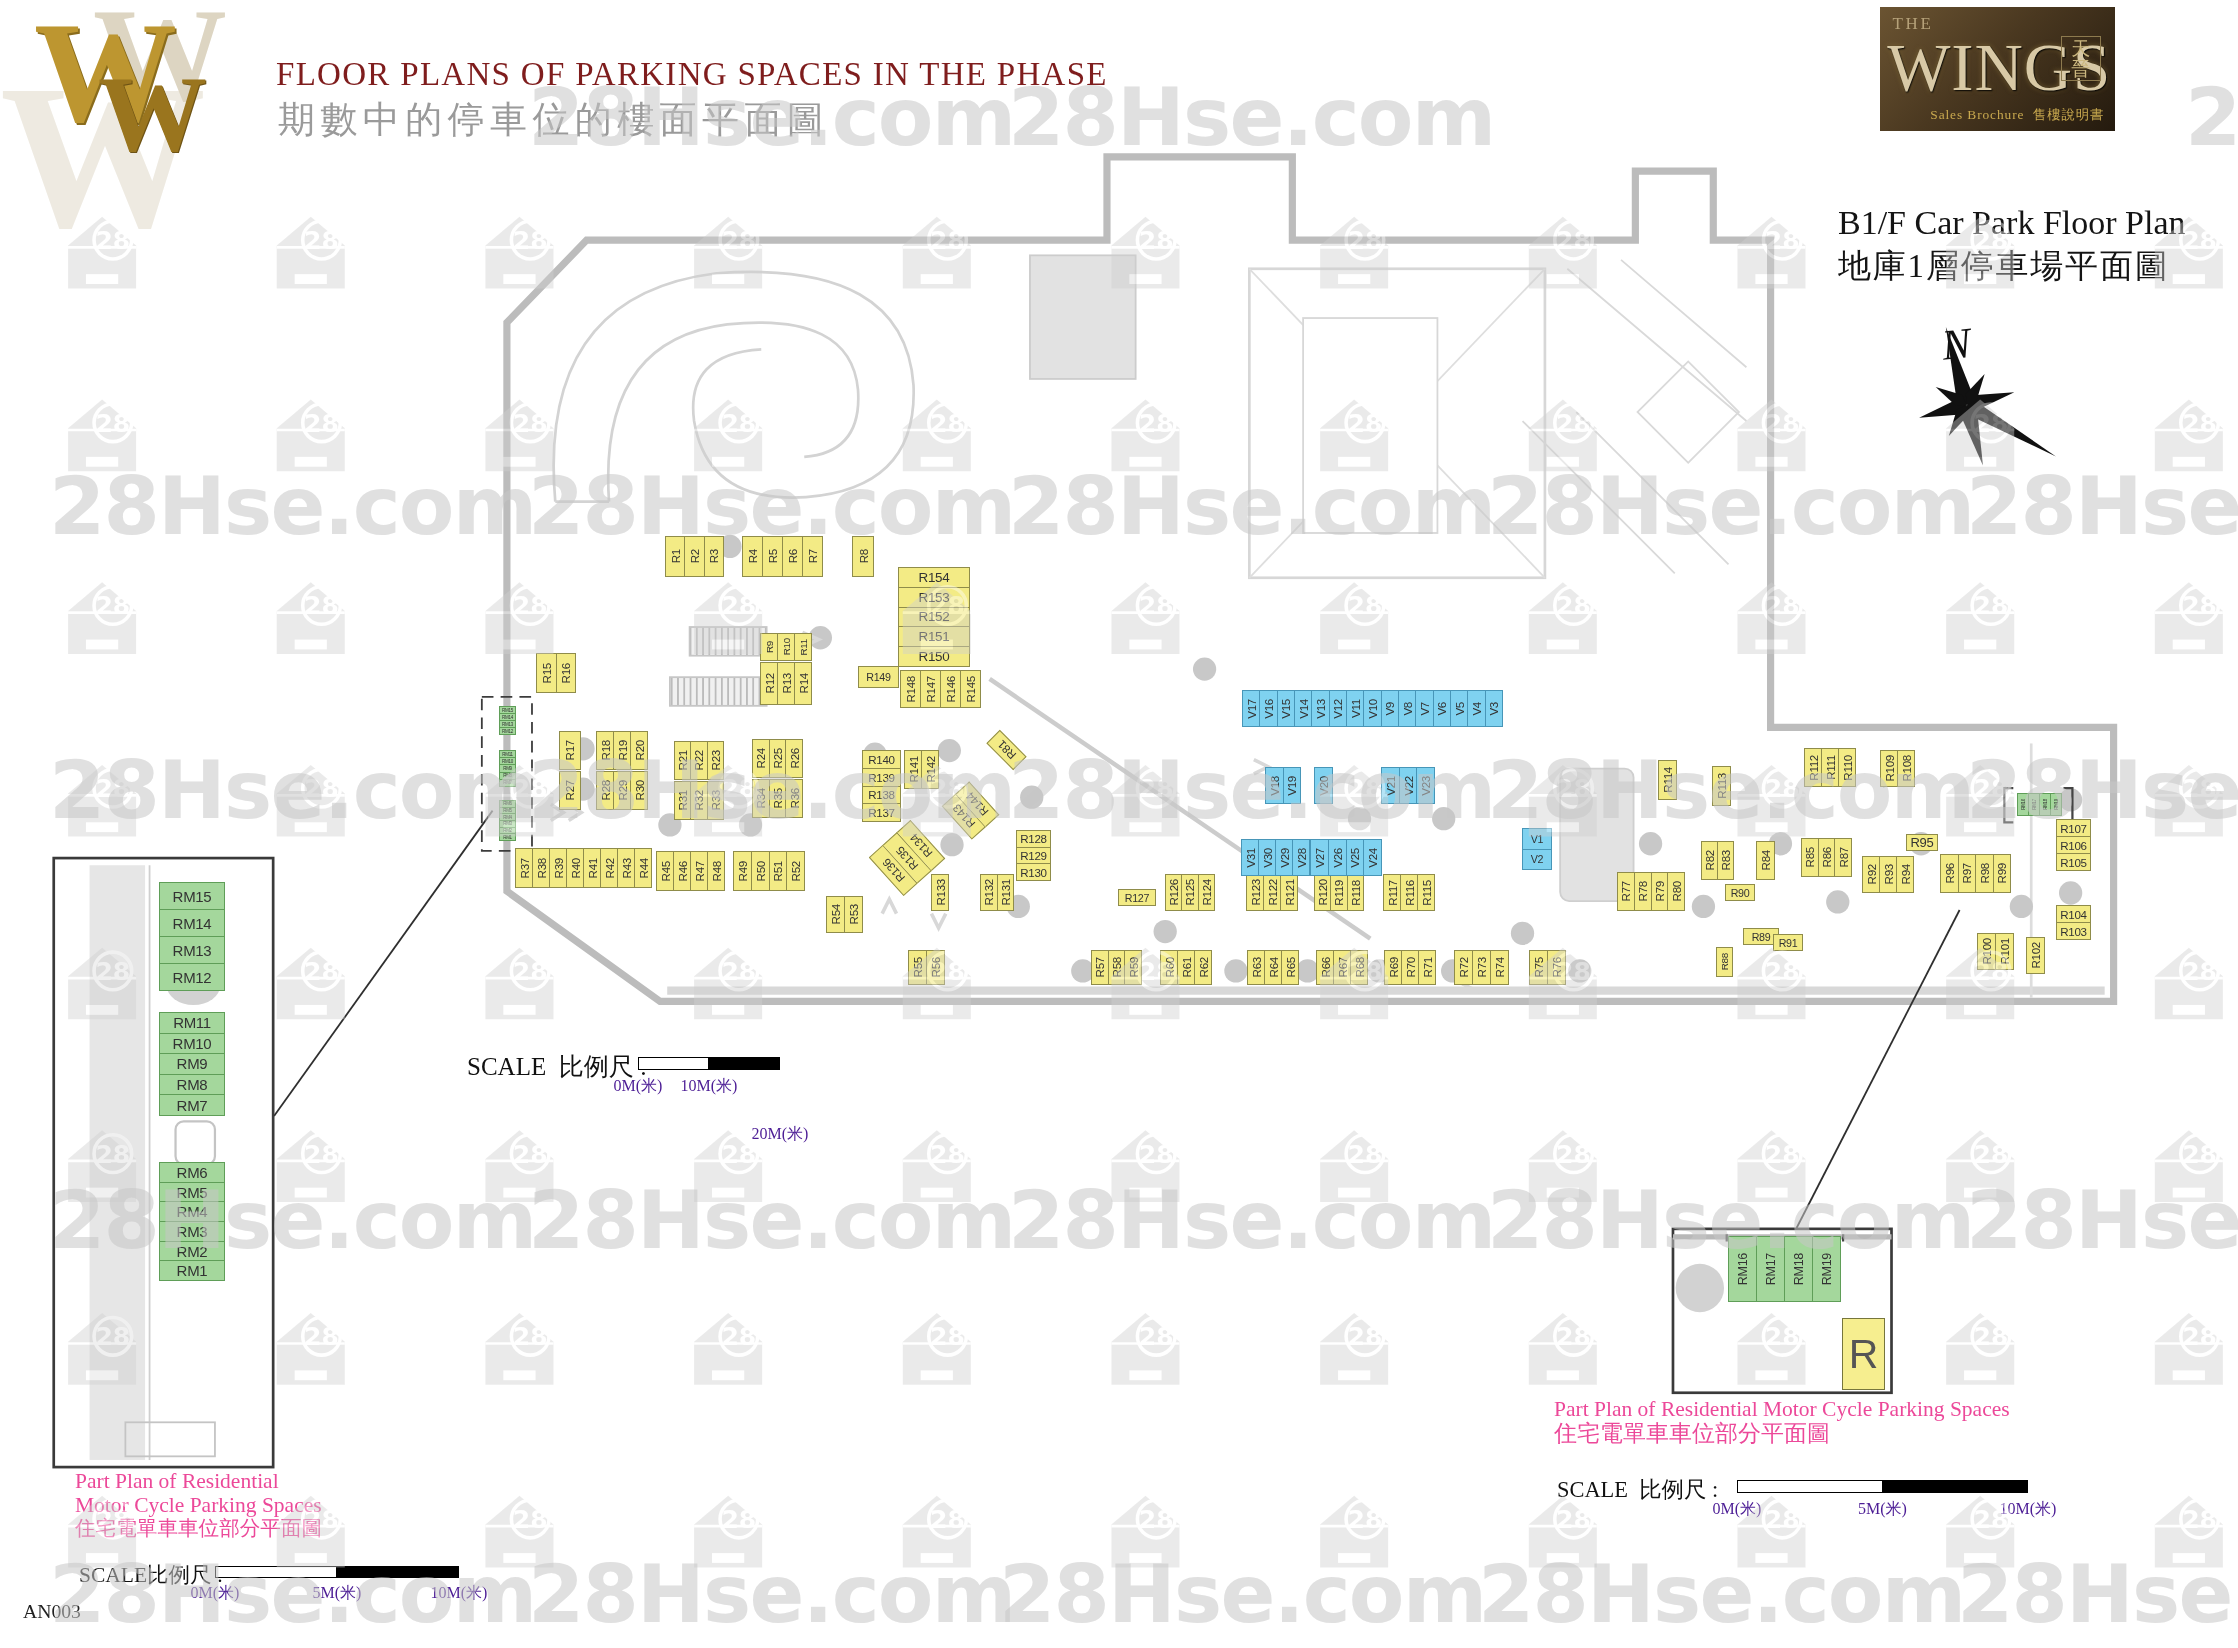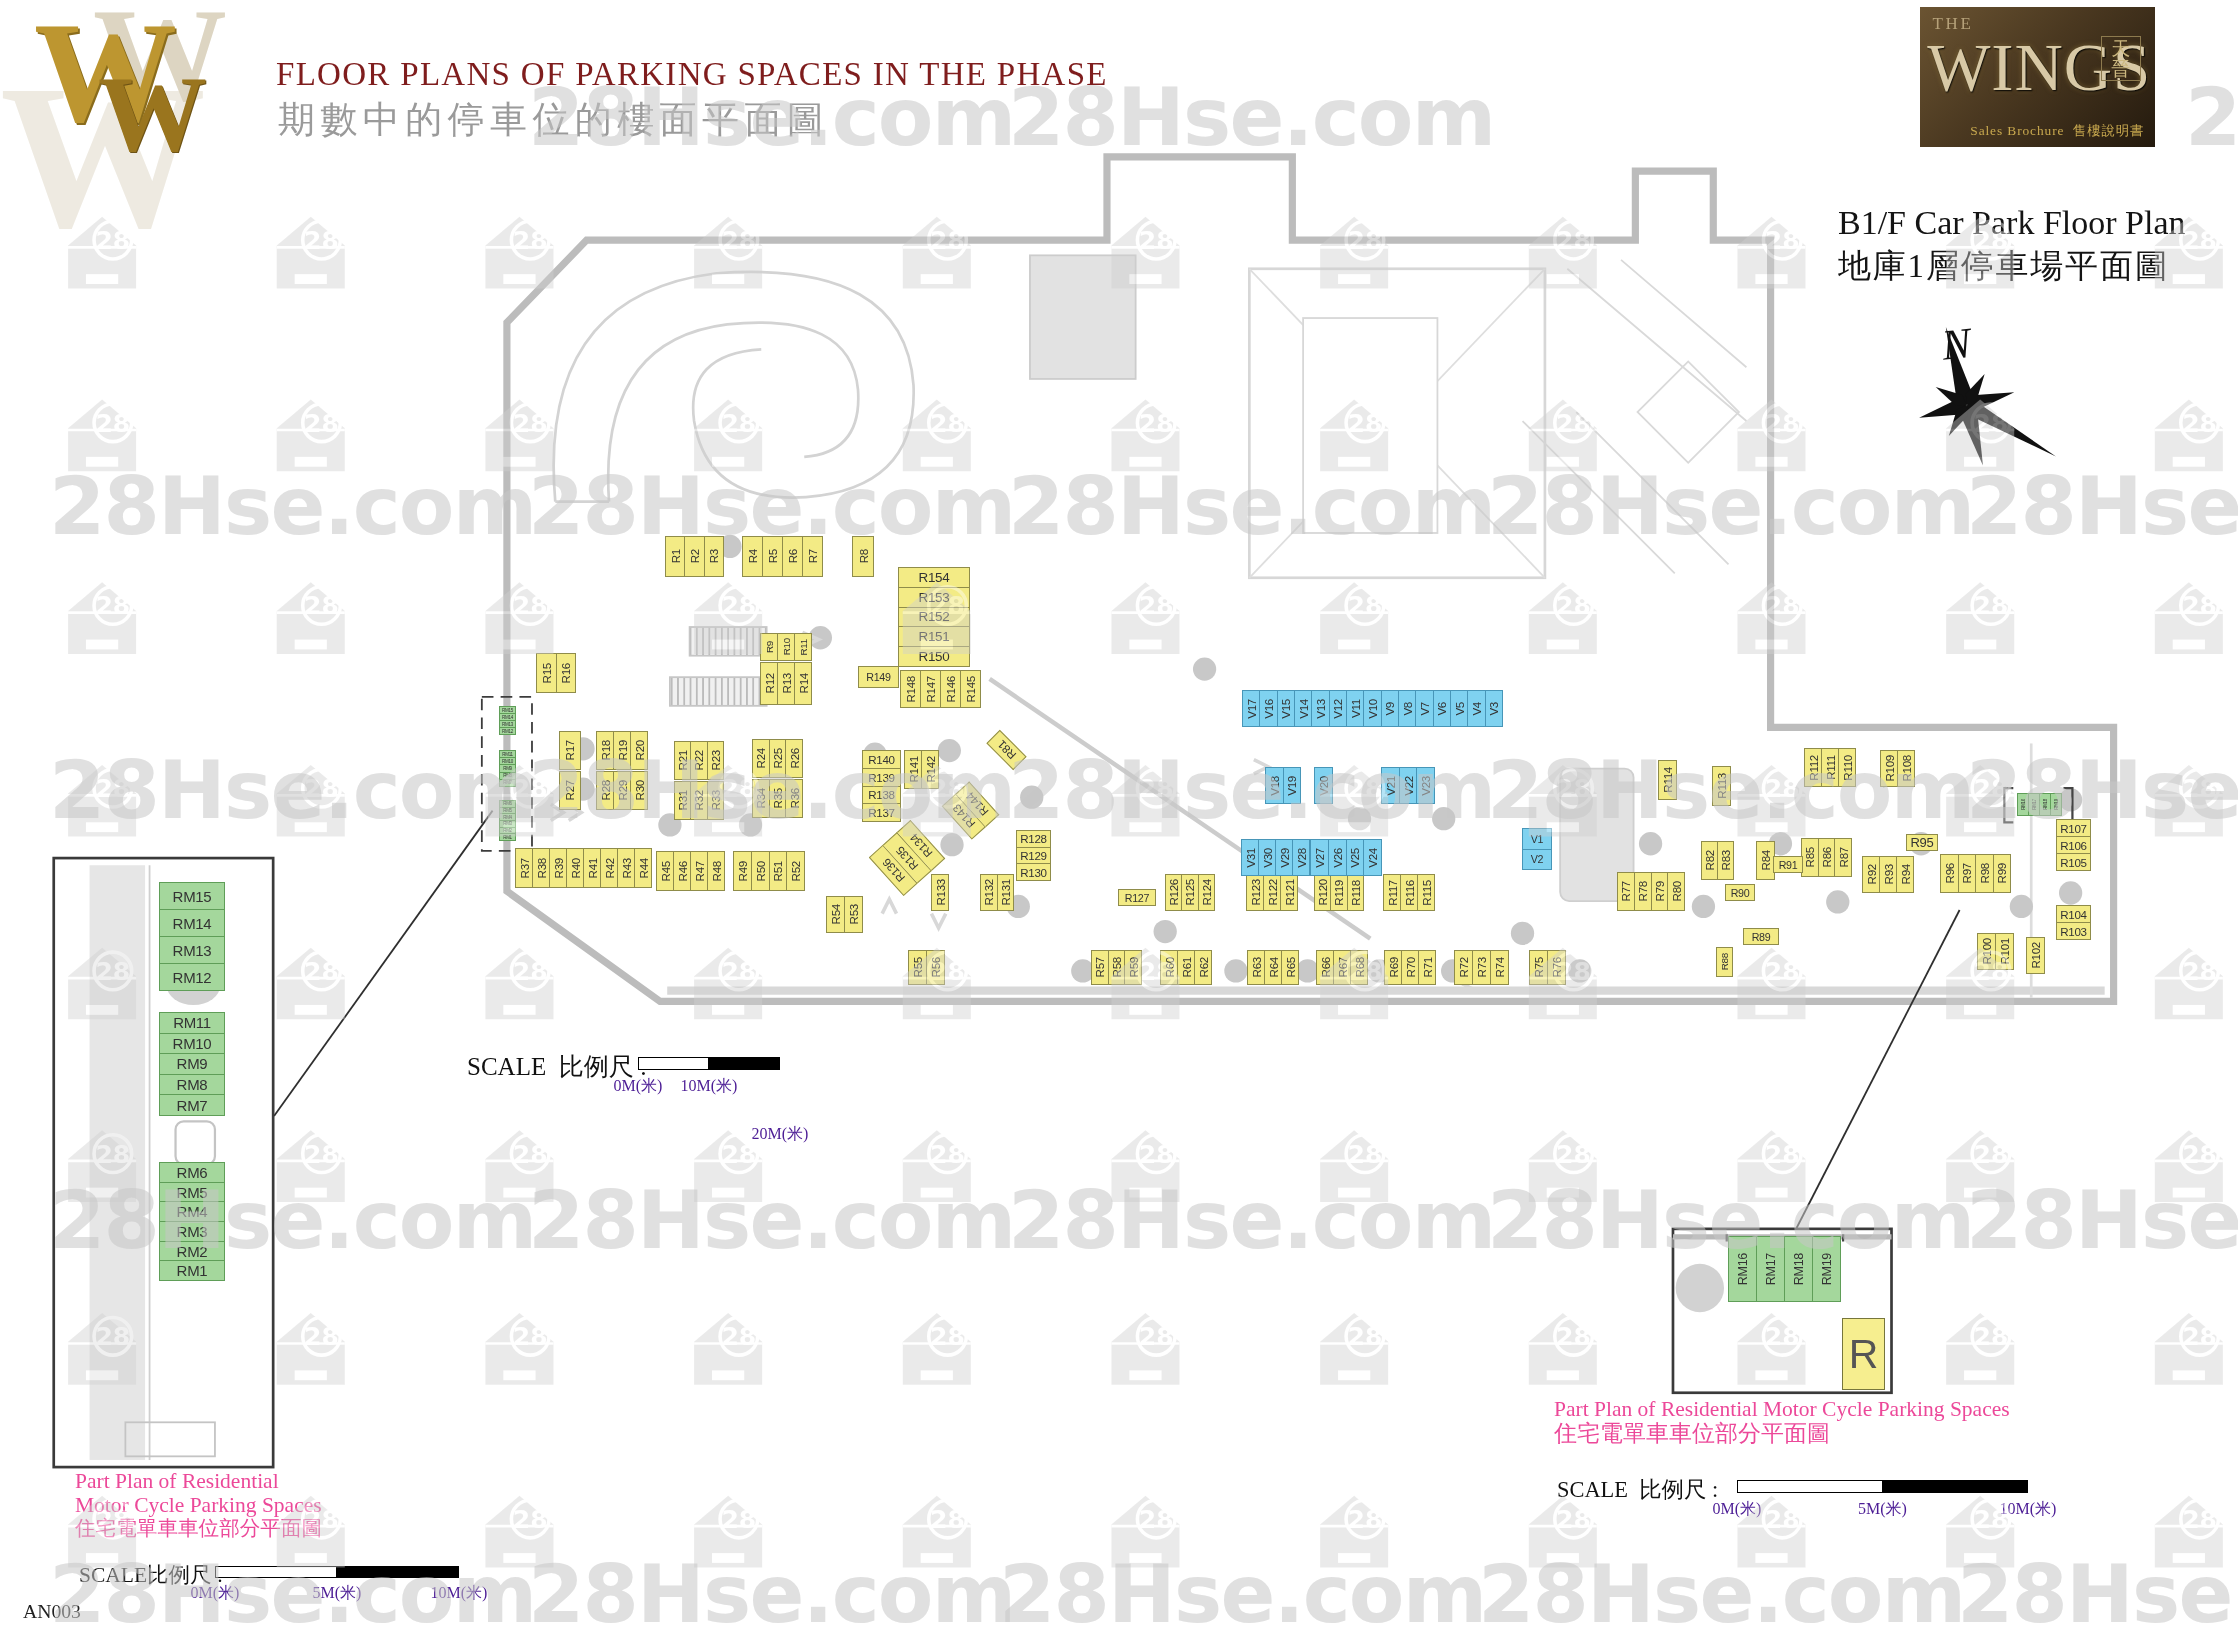--- a/index.html
+++ b/index.html
@@ -10,21 +10,21 @@
   #logo-mono span{position:absolute;font-weight:bold;line-height:1;}
   .w-ghost{left:-16px;top:54px;font-size:206px;color:#eeeae1;}
   .w-back{left:77px;top:-12.5px;font-size:134px;color:#ddd5c2;}
   .w-gold1{left:18px;top:1.8px;font-size:143px;color:#bd9630;text-shadow:1.8px 1.8px 0 #8a6c1c;}
   .w-gold2{left:82px;top:59px;font-size:109px;color:#9a751e;text-shadow:0.9px 0.9px 0 #6e5315;}
   #title-en{position:absolute;left:276px;top:56px;font-family:"Liberation Serif",serif;font-size:33px;
             letter-spacing:1.3px;color:#7f1d1d;}
   #title-zh{position:absolute;left:278px;top:95px;font-family:"Liberation Serif",serif;font-size:37px;
             letter-spacing:5.4px;color:#9a9a9a;}
   
-  #brand-box{position:absolute;left:1920px;top:7.2px;width:235px;height:140px;
+  #brand-box{position:absolute;left:1880px;top:7.2px;width:235px;height:124px;
              background:linear-gradient(135deg,#6b5432 0%,#4a3820 45%,#241a0e 100%);overflow:hidden;}
   #brand-box .the{position:absolute;left:12.5px;top:7.2px;font-family:"Liberation Serif",serif;font-size:17px;
              letter-spacing:2.7px;color:#b5a179;}
   #brand-box .wings{position:absolute;left:7.2px;top:21.5px;font-family:"Liberation Serif",serif;font-size:67px;
              letter-spacing:0.9px;color:#d8c9a6;text-shadow:0.9px 0.9px 1.8px #000,0 0 5.4px #7a6434;}
   #brand-box .seal{position:absolute;right:14.3px;top:29px;width:38px;text-align:center;
              font-size:19px;line-height:19.7px;color:#cbb77f;border:0.9px solid #8d7a4e;padding:1.8px 0;}
   #brand-box .tagline{position:absolute;right:10.7px;bottom:7.2px;font-family:"Liberation Serif",serif;
              font-size:13.4px;color:#c9a94f;letter-spacing:0.9px;}
   
@@ -572,21 +572,21 @@
     <div class="stall-group y col" style="left: 1743px; top: 928px; width: 36px; height: 17px; font-size: 10.7px;">
       <div class="stall">
         <span class="lbl">R89</span>
       </div>
     </div>
     <div class="stall-group y col" style="left: 1725px; top: 884px; width: 30px; height: 17px; font-size: 10.7px;">
       <div class="stall">
         <span class="lbl">R90</span>
       </div>
     </div>
-    <div class="stall-group y col" style="left: 1773px; top: 856px; width: 30px; height: 17px; font-size: 10.7px;">
+    <div class="stall-group y col" style="left: 1773px; top: 934px; width: 30px; height: 17px; font-size: 10.7px;">
       <div class="stall">
         <span class="lbl">R91</span>
       </div>
     </div>
     <div class="stall-group y row" style="left: 1862px; top: 856px; width: 52px; height: 37px; font-size: 11.6px;">
       <div class="stall">
         <span class="lbl vert">R92</span>
       </div>
       <div class="stall">
         <span class="lbl vert">R93</span>

